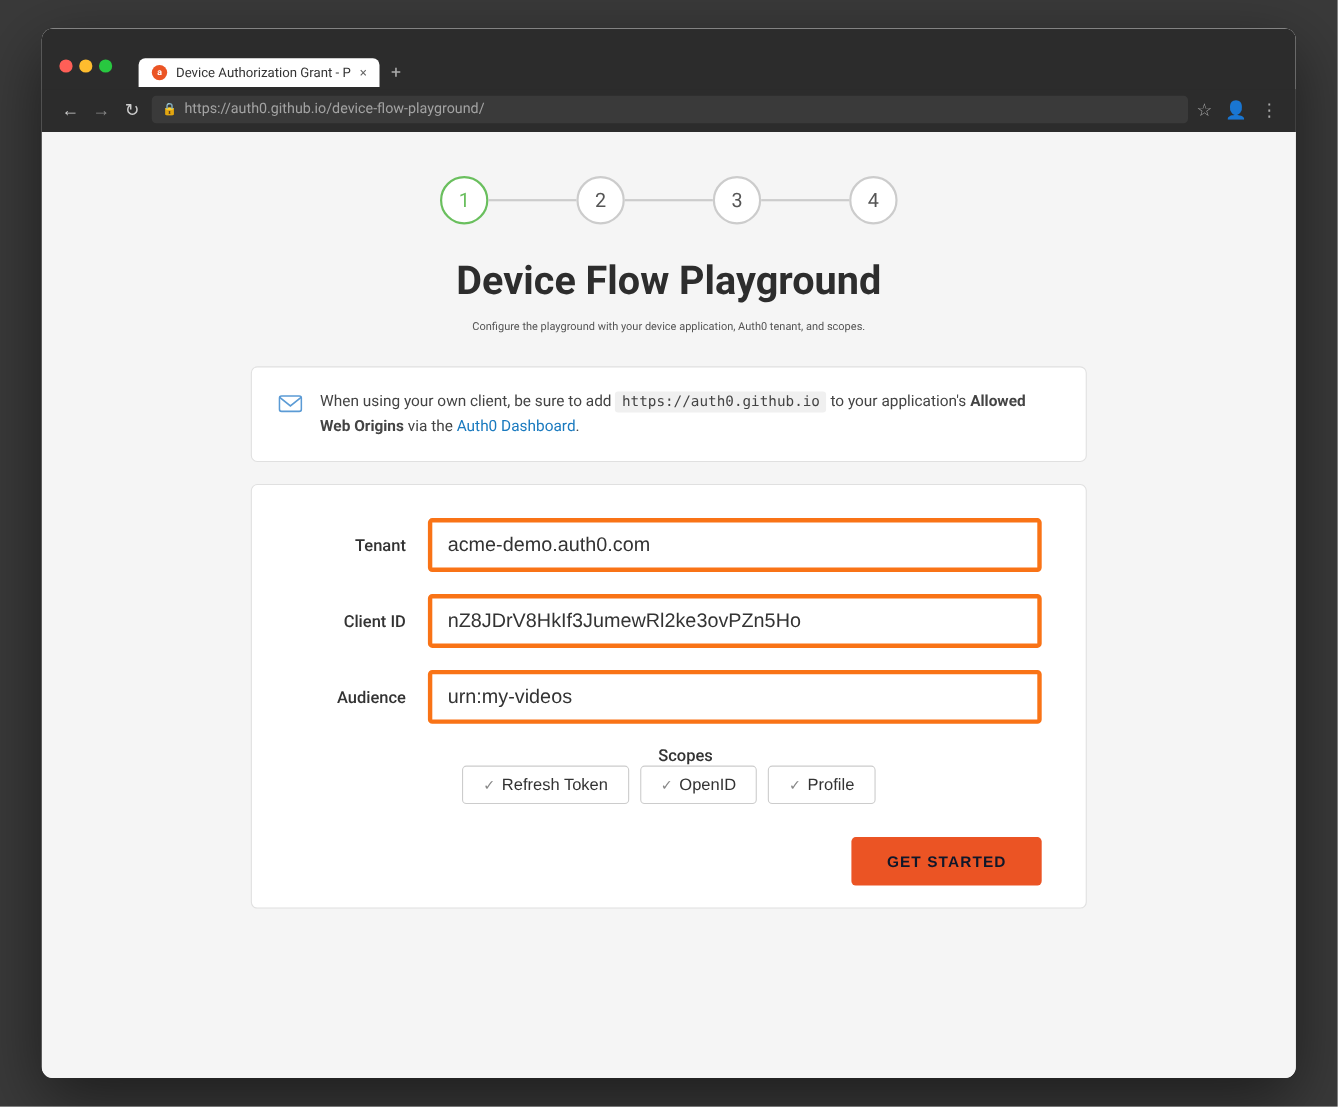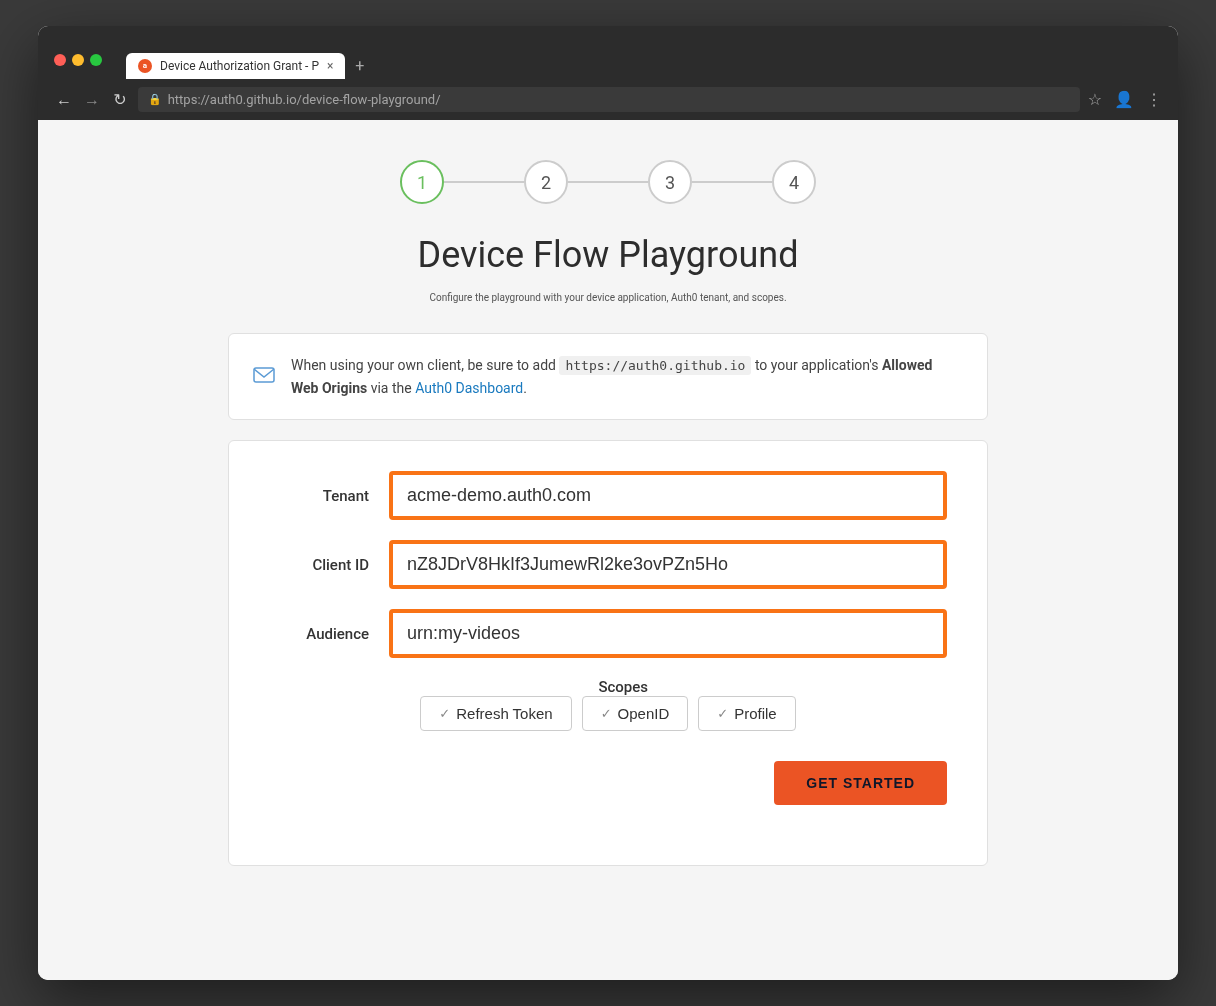--- a/index.html
+++ b/index.html
@@ -160,38 +160,38 @@
     }
     .step-line {
       width: 80px;
       height: 2px;
       background: #ccc;
     }
     
     .page-title {
       text-align: center;
       font-size: 36px;
-      font-weight: 400;
+      font-weight: 700;
       color: #2d2d2d;
       margin-bottom: 16px;
     }
     .page-subtitle {
       text-align: center;
       font-size: 10px;
       color: #555;
       margin-bottom: 30px;
     }
     
     .info-box {
       background: #fff;
       border: 1px solid #e0e0e0;
       border-radius: 6px;
       padding: 20px 24px;
       display: flex;
-      align-items: center;
+      align-items: flex-start;
       gap: 16px;
       margin-bottom: 20px;
     }
     .info-icon {
       color: #5b9bd5;
       font-size: 20px;
       margin-top: 2px;
       flex-shrink: 0;
     }
     .info-text {
@@ -208,21 +208,21 @@
     }
     .info-link {
       color: #1a7abf;
       text-decoration: none;
     }
     
     .form-box {
       background: #fff;
       border: 1px solid #e0e0e0;
       border-radius: 6px;
-      padding: 30px 40px 60px;
+      padding: 30px 40px 20px;
     }
     .form-row {
       display: flex;
       align-items: center;
       margin-bottom: 20px;
     }
     .form-label {
       width: 120px;
       font-size: 15px;
       font-weight: 500;

